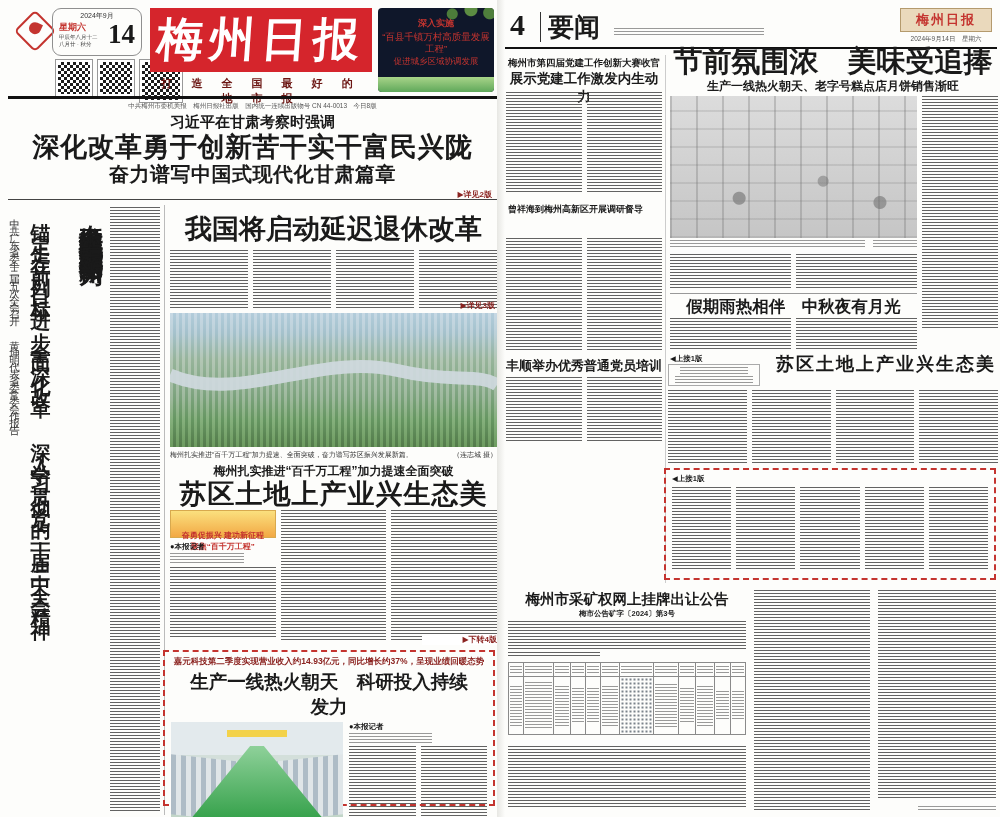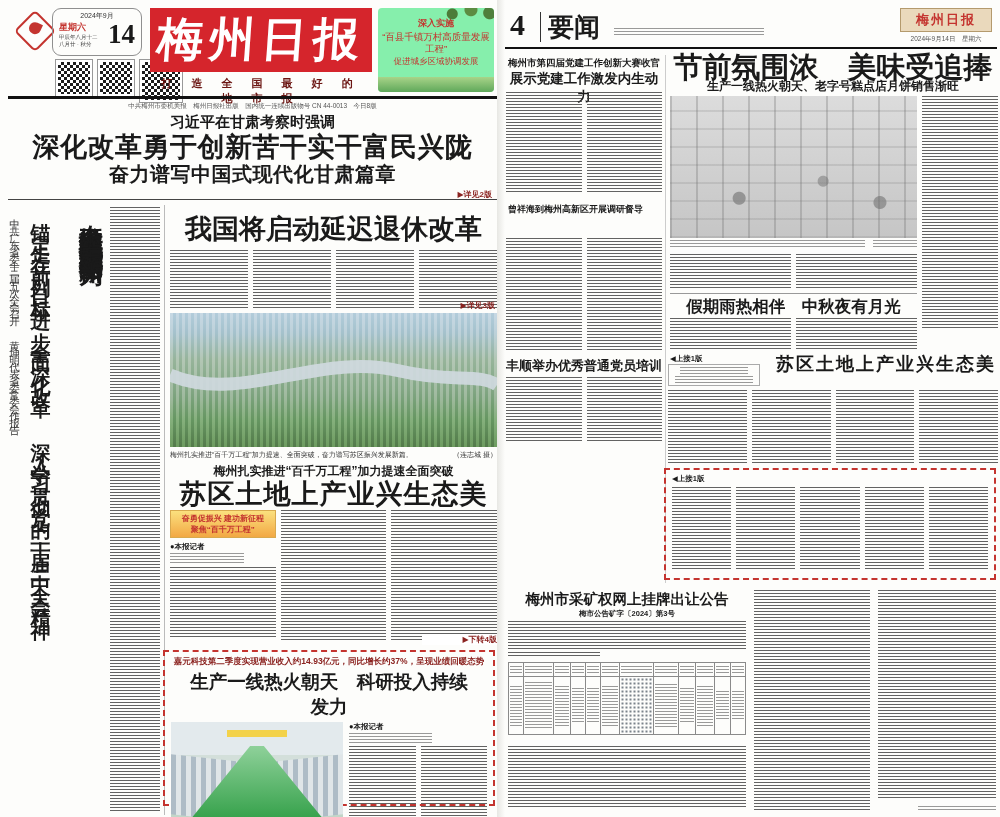--- a/index.html
+++ b/index.html
@@ -52,21 +52,21 @@
     <div class="qr"></div>
     <div class="qr"></div>
     <div class="qr" style="width:38px;height:38px;"></div>
   </div>
 
   <div class="abs" style="left:150px;top:8px;width:222px;height:64px;background:#d5252c;">
     <div class="serif c" style="font-size:46px;font-weight:bold;color:#fff;line-height:64px;letter-spacing:6px;transform:skewX(-4deg);">梅州日报</div>
   </div>
   <div class="abs c" style="left:150px;top:76px;width:222px;font-size:11px;font-weight:bold;color:#6b1512;letter-spacing:8px;">打 造 全 国 最 好 的 地 市 报</div>
 
-  <div class="abs" style="left:378px;top:8px;width:116px;height:84px;background:#86efac;border-radius:4px;overflow:hidden;">
+  <div class="abs" style="left:378px;top:8px;width:116px;height:84px;background:#0f172a;border-radius:4px;overflow:hidden;">
     <div class="abs" style="right:-4px;top:-4px;width:52px;height:16px;
          background:radial-gradient(circle at 12% 62%,#4c7c3a 5px,transparent 6px),
                     radial-gradient(circle at 48% 36%,#5c8c42 6px,transparent 7px),
                     radial-gradient(circle at 84% 55%,#4f7f3c 6px,transparent 7px);"></div>
     <div class="c red" style="margin-top:9px;font-size:9px;font-weight:bold;">深入实施</div>
     <div class="c red" style="margin:1px 4px;font-size:9.5px;font-weight:normal;line-height:1.25;">“百县千镇万村高质量发展工程”</div>
     <div class="c red" style="font-size:8.5px;">促进城乡区域协调发展</div>
     <div class="abs" style="left:0;right:0;bottom:0;height:15px;background:linear-gradient(180deg,#a8d489,#5fa85a);"></div>
   </div>
 
@@ -106,21 +106,21 @@
   </div>
   <div class="abs" style="left:170px;top:450px;width:327px;display:flex;justify-content:space-between;font-size:7px;color:#333;">
     <span>梅州扎实推进“百千万工程”加力提速、全面突破，奋力谱写苏区振兴发展新篇。</span>
     <span>（连志城 摄）</span>
   </div>
 
   <div class="abs c" style="left:170px;top:463px;width:327px;font-size:12px;font-weight:bold;">梅州扎实推进“百千万工程”加力提速全面突破</div>
   <div class="abs c serif" style="left:168px;top:476px;width:331px;font-size:27px;font-weight:900;letter-spacing:1px;">苏区土地上产业兴生态美</div>
   <div class="abs cols" style="left:170px;top:510px;width:327px;height:130px;">
     <div>
-      <div class="hl-box c" style="height:28px;padding-top:2px;box-sizing:border-box;text-align:center;">
+      <div class="hl-box c" style="height:28px;padding-top:19px;box-sizing:border-box;text-align:center;">
         <div class="red" style="font-size:8px;font-weight:bold;">奋勇促振兴 建功新征程</div>
         <div class="red" style="font-size:8px;font-weight:bold;">聚焦“百千万工程”</div>
       </div>
       <div style="font-size:7.5px;font-weight:bold;margin:4px 0 1px;">●本报记者</div>
       <div class="gk2" style="height:10px;width:70%;"></div>
       <div class="gk" style="height:72px;margin-top:4px;"></div>
     </div>
     <div class="gk"></div>
     <div class="gk"></div>
   </div>
@@ -181,21 +181,21 @@
   </div>
 
   <div class="abs c serif" style="left:506px;top:357px;width:156px;font-size:13px;font-weight:900;">丰顺举办优秀普通党员培训</div>
   <div class="abs cols" style="left:506px;top:377px;width:156px;height:66px;">
     <div class="gk"></div>
     <div class="gk"></div>
   </div>
 
   <div class="abs" style="left:665px;top:55px;width:1px;height:528px;background:#ccc;"></div>
 
-  <div class="abs c serif" style="left:668px;top:48px;width:330px;font-size:29px;font-weight:900;">节前氛围浓　美味受追捧</div>
+  <div class="abs c serif" style="left:668px;top:42px;width:330px;font-size:29px;font-weight:900;">节前氛围浓　美味受追捧</div>
   <div class="abs c" style="left:668px;top:78px;width:330px;font-size:12px;font-weight:bold;">生产一线热火朝天、老字号糕点店月饼销售渐旺</div>
   <div class="abs" style="left:670px;top:96px;width:247px;height:142px;
        background:linear-gradient(180deg,#f2f2f2,#d9d9d9),#e8e8e8;
        background-blend-mode:multiply;overflow:hidden;">
     <div class="abs" style="inset:0;background:
       repeating-linear-gradient(90deg,rgba(110,110,110,.3) 0 2px,transparent 2px 26px),
       repeating-linear-gradient(0deg,rgba(130,130,130,.22) 0 2px,transparent 2px 18px),
       radial-gradient(circle at 28% 72%,rgba(80,80,80,.45) 0 6px,transparent 7px),
       radial-gradient(circle at 62% 60%,rgba(90,90,90,.4) 0 5px,transparent 6px),
       radial-gradient(circle at 85% 75%,rgba(70,70,70,.4) 0 6px,transparent 7px);"></div>

